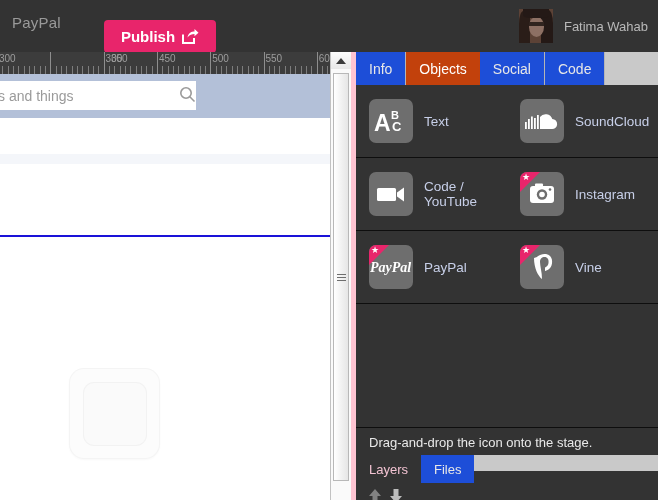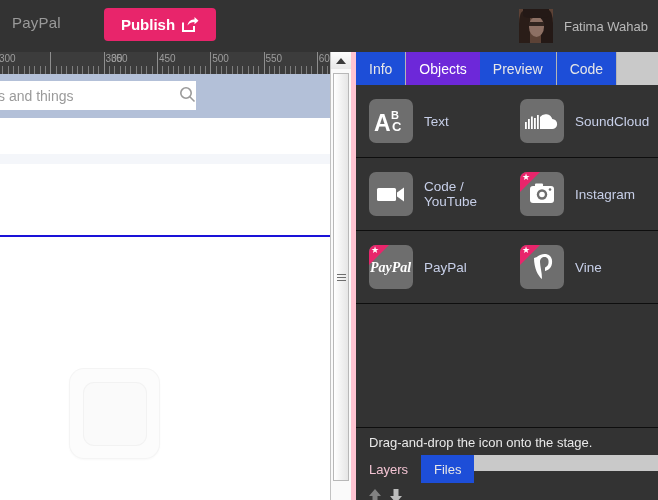--- a/index.html
+++ b/index.html
@@ -13,21 +13,21 @@
   #topbar{
     position:absolute; left:0; top:0; width:658px; height:52px;
     background:#333333;
   }
   #preview-btn{
     position:absolute; left:12px; top:14px;
     color:#9a9a9a; font-size:15px; letter-spacing:.2px;
     cursor:pointer; user-select:none;
   }
   #publish-btn{
-    position:absolute; left:104px; top:8px;
+    position:absolute; left:104px; top:20px;
     width:112px; height:33px; border-radius:4px;
     background:#e8256b; border:none;
     color:#ffffff; font-size:15px; font-weight:bold;
     display:flex; align-items:center; justify-content:center; gap:7px;
     cursor:pointer; font-family:"Liberation Sans", sans-serif;
   }
   #publish-btn .share-ico{ display:flex; }
   #user-area{
     position:absolute; right:0px; top:0px; height:52px;
     display:flex; align-items:center; gap:11px; padding-right:10px;
@@ -139,21 +139,21 @@
   }
   #tabbar{
     position:absolute; left:0; top:0; width:302px; height:33px;
     background:#c9c9c9; display:flex;
   }
   .tab{
     height:33px; display:flex; align-items:center; justify-content:center;
     padding:0 13px; font-size:14px; color:#e7e7e7; background:#1d4ed8;
     cursor:pointer; border-right:1px solid #b5b5b5; user-select:none;
   }
-  .tab.active{ background:#6d28d9; color:#ffffff; border-right:none; }
+  .tab.active{ background:#c2410c; color:#ffffff; border-right:none; }
   #tabfill{ flex:1; background:#c9c9c9; }
 
   #objects-list{ position:absolute; left:0; top:33px; width:302px; }
   .obj-row{
     height:73px; display:flex; align-items:center;
     border-bottom:1px solid #0e0e0e;
   }
   .obj-row:first-child{ border-top:none; }
   .obj-cell{
     width:151px; height:73px; display:flex; align-items:center; gap:11px;
@@ -338,21 +338,21 @@
   </div>
 </div>
 
 <div id="pink-strip"></div>
 
 <div id="right-panel">
 
   <div id="tabbar">
     <div class="tab">Info</div>
     <div class="tab active">Objects</div>
-    <div class="tab">Preview</div>
+    <div class="tab">Social</div>
     <div class="tab">Code</div>
     <div id="tabfill"></div>
   </div>
 
   <div id="objects-list">
 
 
     <div class="obj-row">
       <div class="obj-cell">
         <span class="obj-ico">

